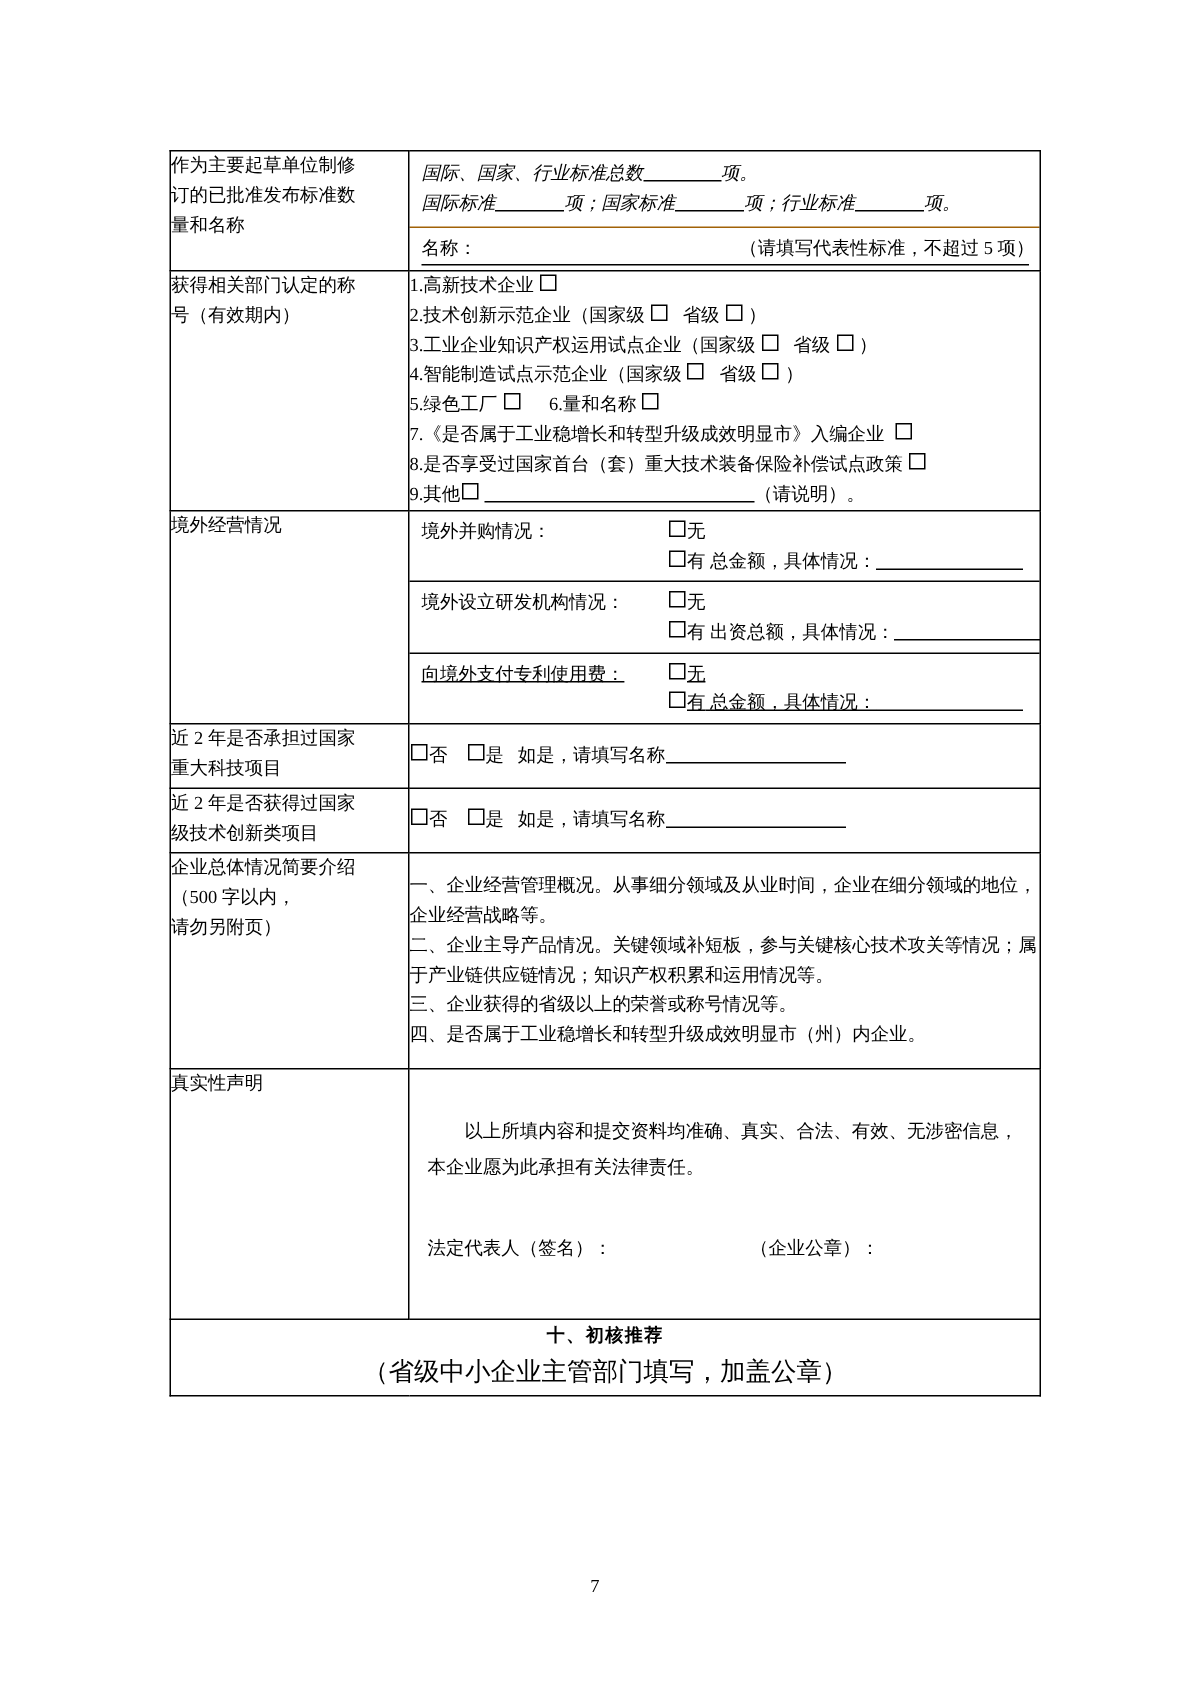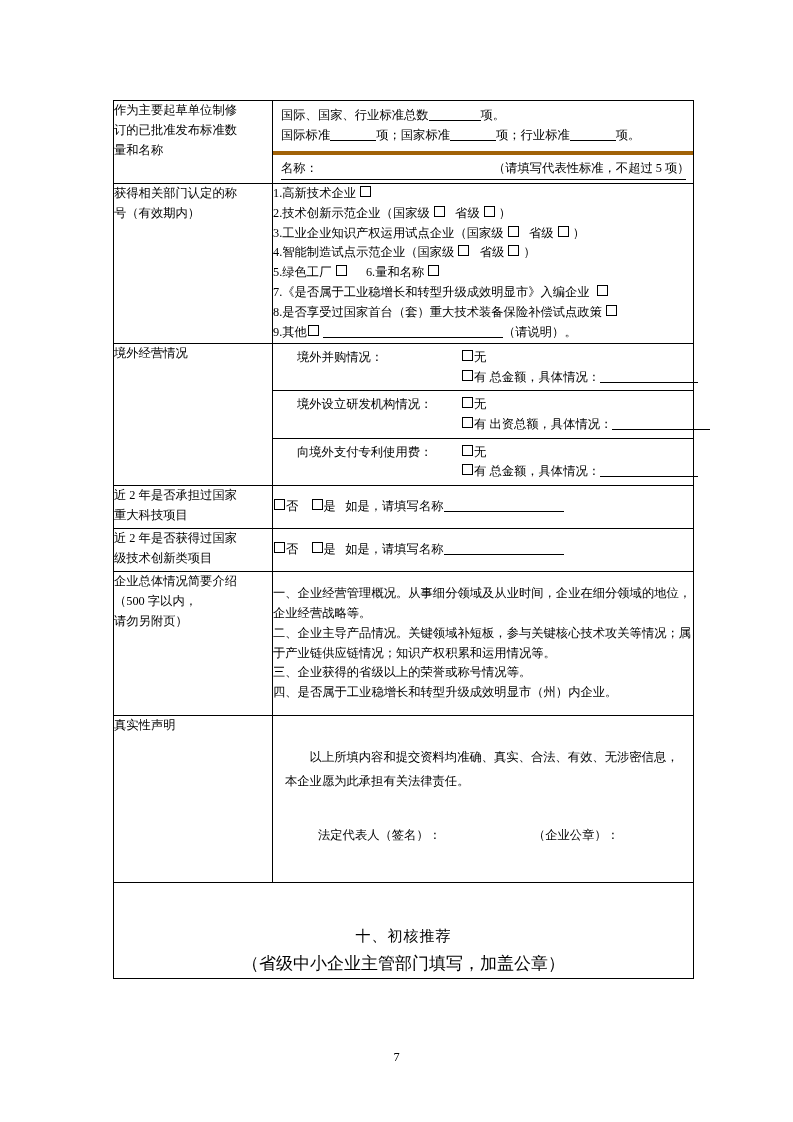--- a/index.html
+++ b/index.html
@@ -94,68 +94,65 @@
     table-layout: fixed;
   }
   table.sub td {
     border: 0;
     border-bottom: 1px solid #000000;
     padding: 4px 7px 3px 8px;
     font-size: 12.3px;
     line-height: 1.6;
     vertical-align: top;
   }
-  table.sub tr:last-child td { border-bottom: 0; }
+  table.sub tr:last-child td { border-bottom: 0; text-decoration: underline; }
 
   .sub-grid {
     display: flex;
     align-items: flex-start;
-    margin-left: 16px;
   }
   .sub-q { flex: 0 0 auto; white-space: nowrap; }
   .sub-a { flex: 1 1 auto; padding-left: 6px; }
   .sub-a .l1, .sub-a .l2 { display: block; white-space: nowrap; }
 
   .q-w1 { width: 158px; }
   .q-w2 { width: 158px; }
 
   
-  .split-top { border-bottom: 4px solid #a16207; }
+  .split-top { border-bottom: 1px solid #a16207; font-style: italic; }
 
   
   .final {
     text-align: center;
     padding: 9px 0 11px 0;
   }
   .final .hd {
     display: block;
-    font-size: 15px;
-    font-weight: normal;
+    font-size: 12px;
+    font-weight: bold;
     letter-spacing: 1px;
     line-height: 1.8;
-    margin-top: 40px;
   }
   .final .sub {
     display: block;
     font-size: 17px;
     line-height: 1.7;
   }
 
   
   .decl-p {
     display: block;
     text-indent: 2em;
     line-height: 1.95;
     white-space: normal;
   }
   .decl-sign {
     display: block;
     margin-top: 30px;
     line-height: 1.9;
-    margin-left: 33px;
   }
   .decl-sign .gap { display: inline-block; width: 92px; }
 
   
   .intro-p {
     display: block;
     line-height: 1.62;
   }
 
   

